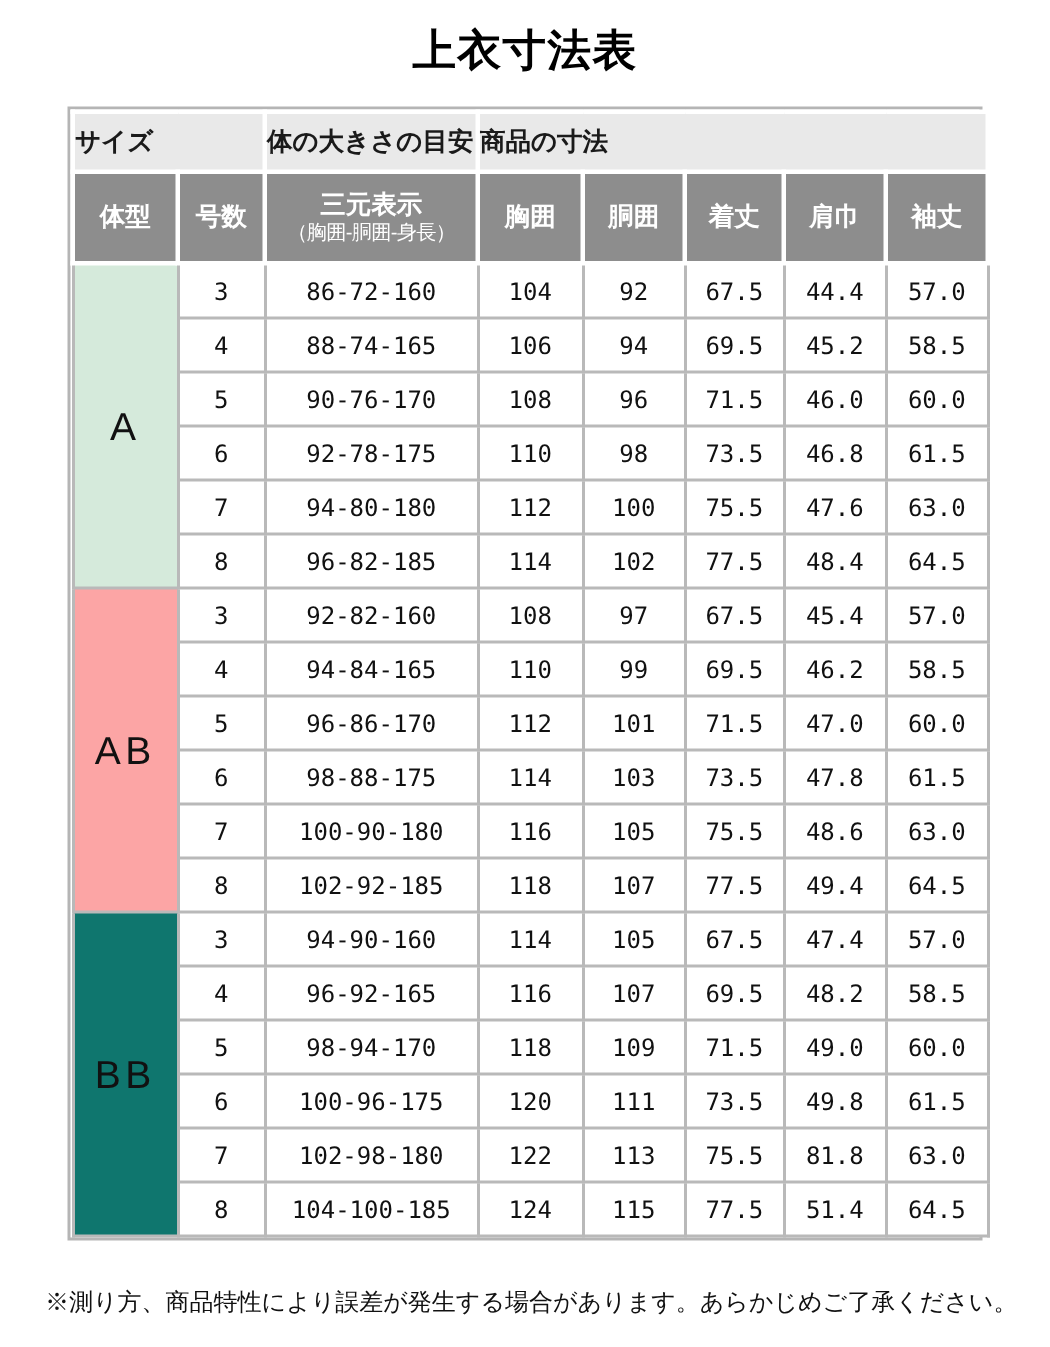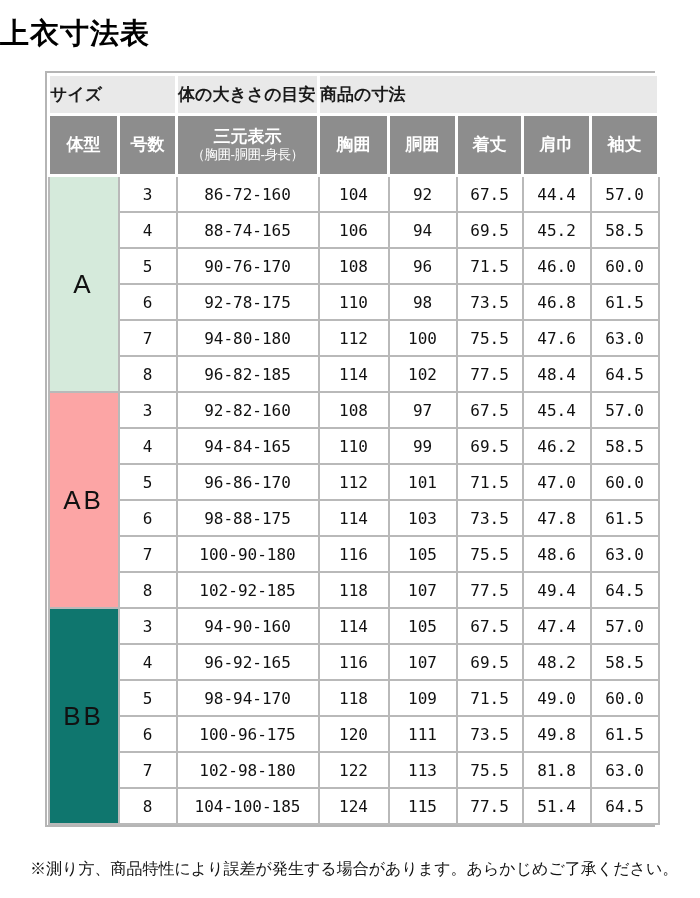--- a/index.html
+++ b/index.html
@@ -6,20 +6,21 @@
   body {
     width: 700px;
     height: 898px;
     background: #ffffff;
     font-family: "Liberation Sans", sans-serif;
     color: #1a1a1a;
     overflow: hidden;
   }
   .page-title {
     margin: 14px 0 0 0;
+    text-align: center;
     font-size: 29px;
     font-weight: bold;
     letter-spacing: 1px;
     color: #000;
   }
   .table-wrap {
     margin: 17px 45px 0 45px;
     border: 2px solid #b5b5b5;
   }
   table.size-table {

